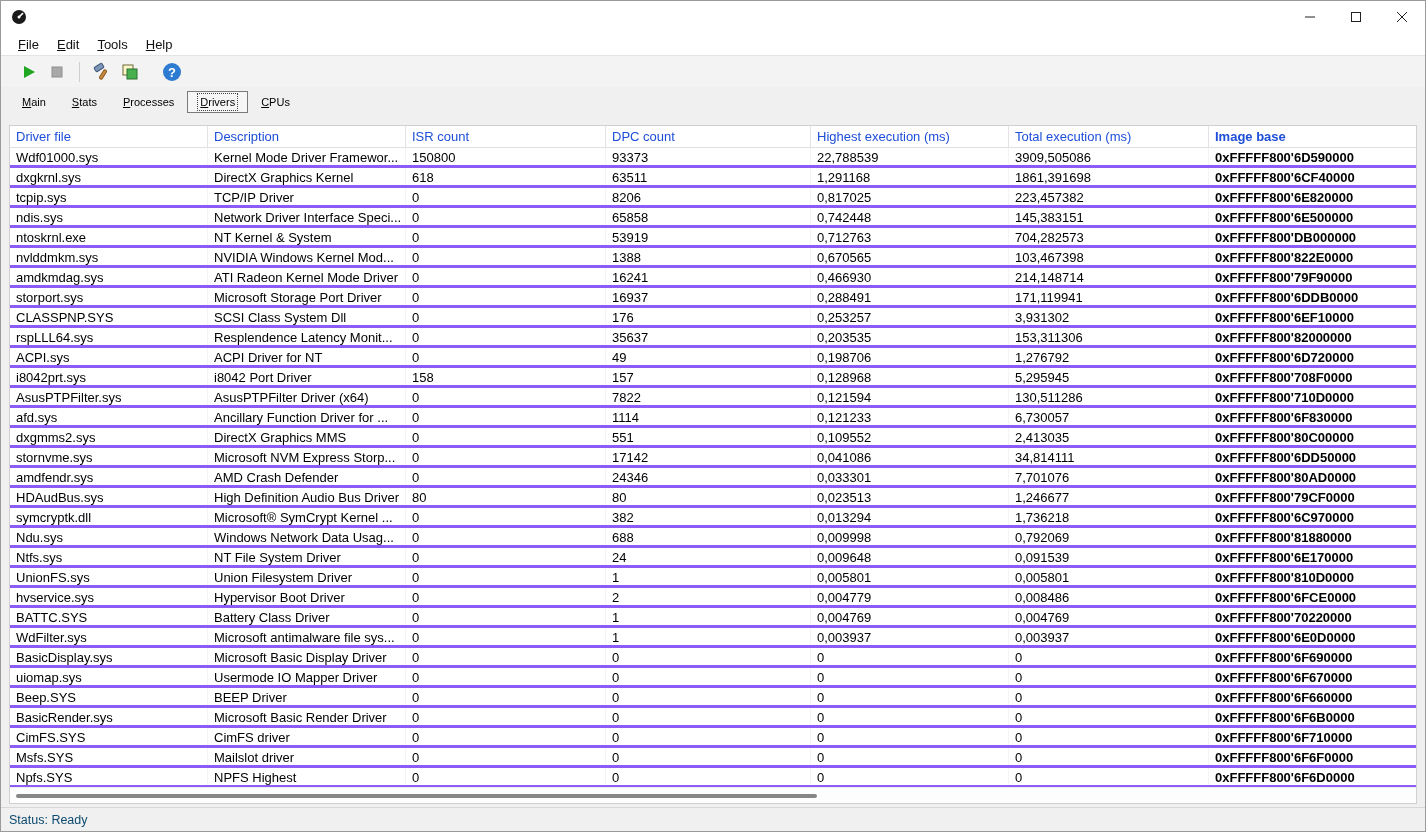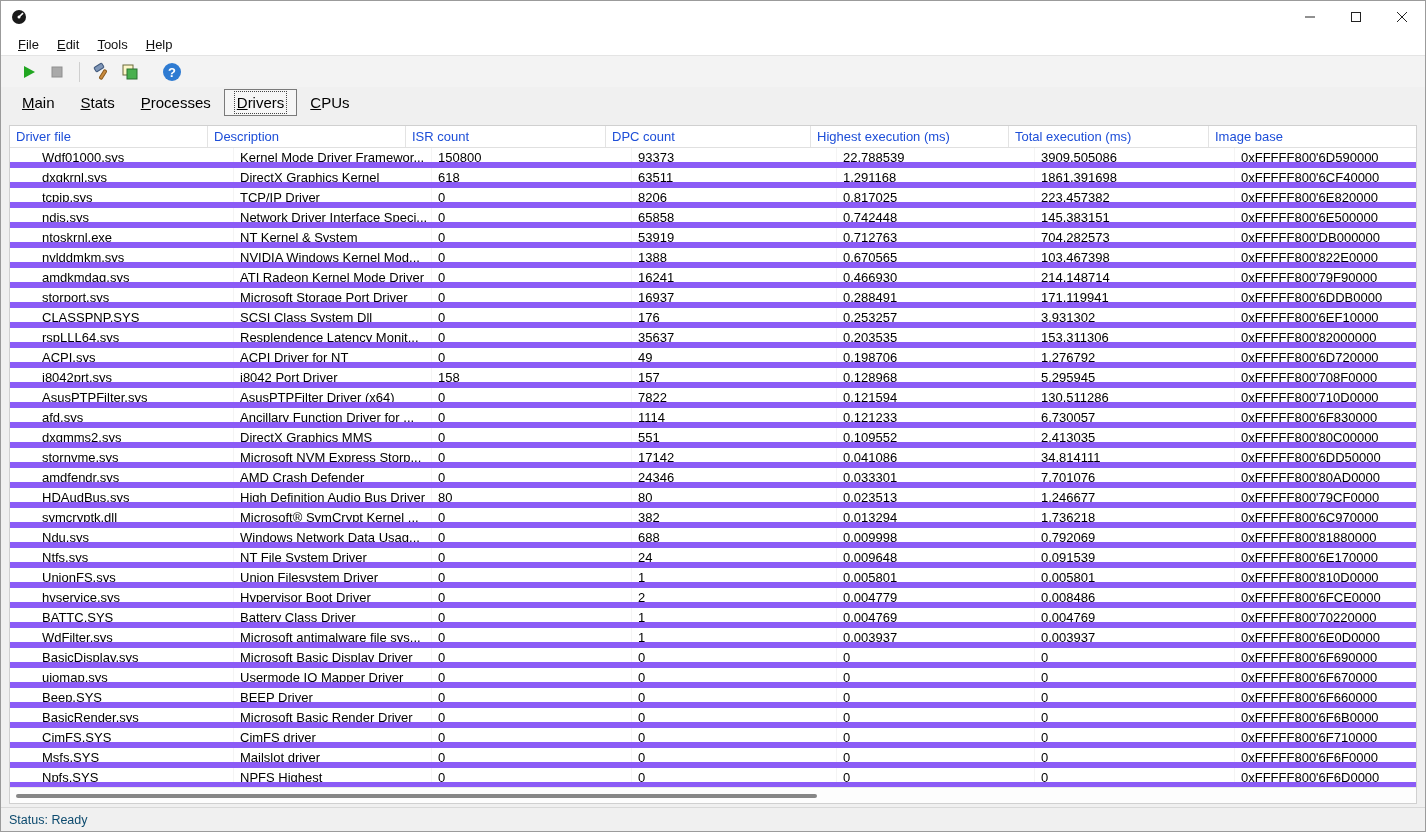--- a/index.html
+++ b/index.html
@@ -20,38 +20,38 @@
   .menubar { height:22px; flex:none; background:#ffffff; display:flex; align-items:center; padding-left:8px; font-size:13px; color:#111; }
   .menu-item { padding:2px 9px;text-align:right; }
 
   
   .toolbar { height:32px; flex:none; background:#f3f3f3; border-top:1px solid #e4e4e4; display:flex; align-items:center; padding-left:14px; }
   .tb-btn { width:28px; height:26px; display:flex; align-items:center; justify-content:center; }
   .tb-sep { width:1px; height:20px; background:#cfcfcf; margin:0 8px; }
   .help-gap { margin-left:14px; }
 
   
-  .tabstrip { height:30px; flex:none; background:#f0f0f0; display:flex; align-items:center; padding-left:8px; font-size:15px; color:#000; }
+  .tabstrip { height:30px; flex:none; background:#f0f0f0; display:flex; align-items:center; padding-left:8px; font-size:11px; color:#000; }
   .tab { padding:4px 12px; border:1px solid transparent; }
   .tab.selected { border:1px solid #7a7a7a; background:#f6f6f6; }
   .tab.selected .tab-label { outline:1px dotted #444; outline-offset:2px; }
 
   
   .listview {
     flex:1; margin:8px 8px 3px 8px; background:#ffffff; border:1px solid #d0d0d0;
     display:flex; flex-direction:column; overflow:hidden; min-height:0;
   }
   .lv-header { height:22px; flex:none; display:flex; background:#ffffff; border-bottom:1px solid #e0e0e0; font-size:13px; color:#1d4ed8; }
   .hcell { flex:none; padding-left:6px; line-height:21px; border-right:1px solid #e3e3e3; white-space:nowrap; overflow:hidden; }
   .lv-body { flex:1; overflow:hidden; min-height:0; }
-  .lv-row { height:20px; display:flex; border-bottom:6px solid #8b5cf6;padding-left:26px; }
+  .lv-row { height:20px; display:flex; border-bottom:3px solid #8b5cf6; }
   .cell { flex:none; padding-left:6px; font-size:13px; line-height:19px; color:#000; white-space:nowrap; overflow:hidden; border-right:1px solid #f4f4f4; }
   .c0 { width:198px; } .c1 { width:198px; } .c2 { width:200px; }
   .c3 { width:205px; } .c4 { width:198px; } .c5 { width:200px; }
-  .c6 { flex:1 1 auto; min-width:0; border-right:none; }
+  .c6 { flex:1 1 auto; min-width:0; border-right:none;font-weight:bold; }
 
   .hscroll { height:16px; flex:none; position:relative; background:#fdfdfd; border-top:1px solid #ececec; }
   .hthumb { position:absolute; left:6px; top:6px; height:4px; width:57%; background:#868686; border-radius:2px; }
 
   
   .statusbar { height:24px; flex:none; background:#f0f0f0; border-top:1px solid #d8d8d8; display:flex; align-items:center; padding-left:8px; font-size:12.5px; color:#0c4a6e; }
 </style>
 </head>
 <body>
 

